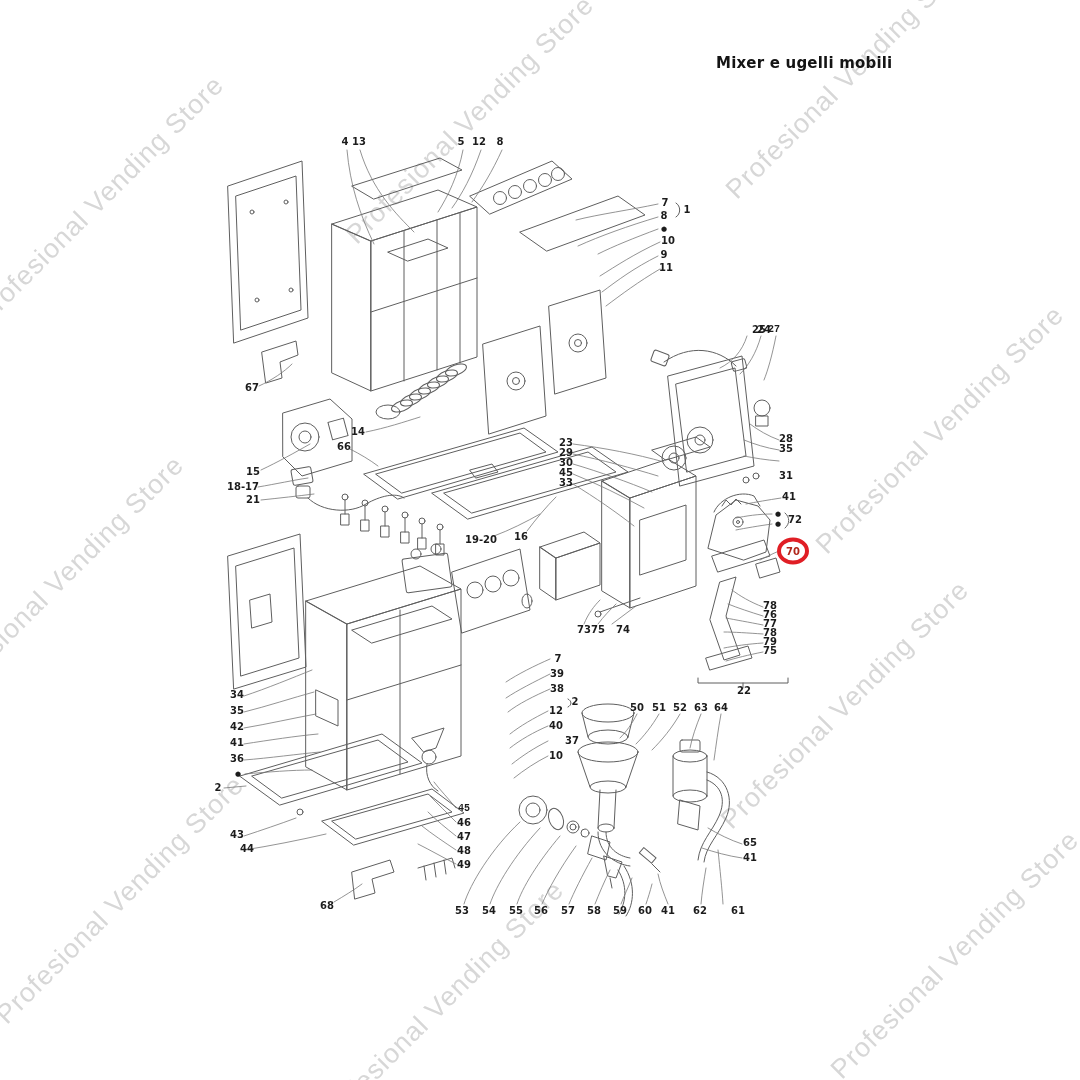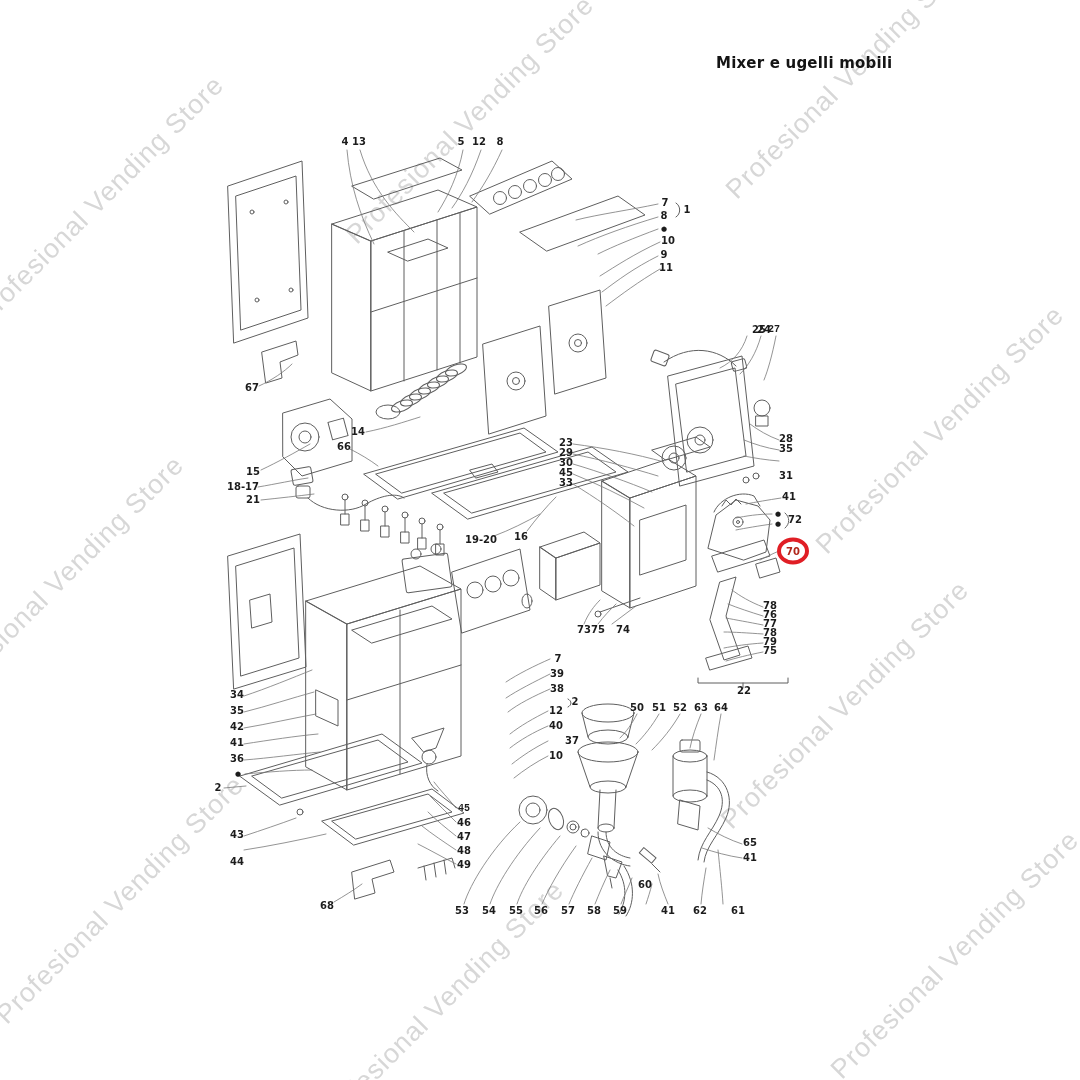--- a/index.html
+++ b/index.html
@@ -369,42 +369,42 @@
       <span class="callout" style="left: 556px; top: 741px; margin-left: 16px;">37</span>
       <span class="callout" style="left: 556px; top: 756px;">10</span>
       <span class="callout" style="left: 237px; top: 695px;">34</span>
       <span class="callout" style="left: 237px; top: 711px;">35</span>
       <span class="callout" style="left: 237px; top: 727px;">42</span>
       <span class="callout" style="left: 237px; top: 743px;">41</span>
       <span class="callout" style="left: 237px; top: 759px;">36</span>
       <span class="callout bullet" style="left: 238px; top: 774px;">●</span>
       <span class="callout" style="left: 218px; top: 788px;">2</span>
       <span class="callout" style="left: 237px; top: 835px;">43</span>
-      <span class="callout" style="left: 237px; top: 849px; margin-top: 13px;">44</span>
+      <span class="callout" style="left: 247px; top: 849px;">44</span>
       <span class="callout" style="left: 327px; top: 906px;">68</span>
       <span class="callout" style="left: 464px; top: 809px; font-family: Liberation Mono, monospace;">45</span>
       <span class="callout" style="left: 464px; top: 823px;">46</span>
       <span class="callout" style="left: 464px; top: 837px;">47</span>
       <span class="callout" style="left: 464px; top: 851px;">48</span>
       <span class="callout" style="left: 464px; top: 865px;">49</span>
       <span class="callout" style="left: 637px; top: 708px;">50</span>
       <span class="callout" style="left: 659px; top: 708px;">51</span>
       <span class="callout" style="left: 680px; top: 708px;">52</span>
       <span class="callout" style="left: 701px; top: 708px;">63</span>
       <span class="callout" style="left: 721px; top: 708px;">64</span>
       <span class="callout" style="left: 750px; top: 843px;">65</span>
       <span class="callout" style="left: 750px; top: 858px;">41</span>
       <span class="callout" style="left: 462px; top: 911px;">53</span>
       <span class="callout" style="left: 489px; top: 911px;">54</span>
       <span class="callout" style="left: 516px; top: 911px;">55</span>
       <span class="callout" style="left: 541px; top: 911px;">56</span>
       <span class="callout" style="left: 568px; top: 911px;">57</span>
       <span class="callout" style="left: 594px; top: 911px;">58</span>
       <span class="callout" style="left: 620px; top: 911px;">59</span>
-      <span class="callout" style="left: 645px; top: 885px;">60</span>
+      <span class="callout" style="left: 645px; top: 911px;">60</span>
       <span class="callout" style="left: 668px; top: 911px;">41</span>
       <span class="callout" style="left: 700px; top: 911px;">62</span>
       <span class="callout" style="left: 722px; top: 911px; margin-left: 16px;">61</span>
     </div>
 
   <div class="highlight-badge" style="left: 793px; top: 551px; border-color: rgb(224, 30, 37); color: rgb(177, 39, 27);">70</div>
 
   <div class="page-title">Mixer e ugelli mobili</div>
 </div>
 

